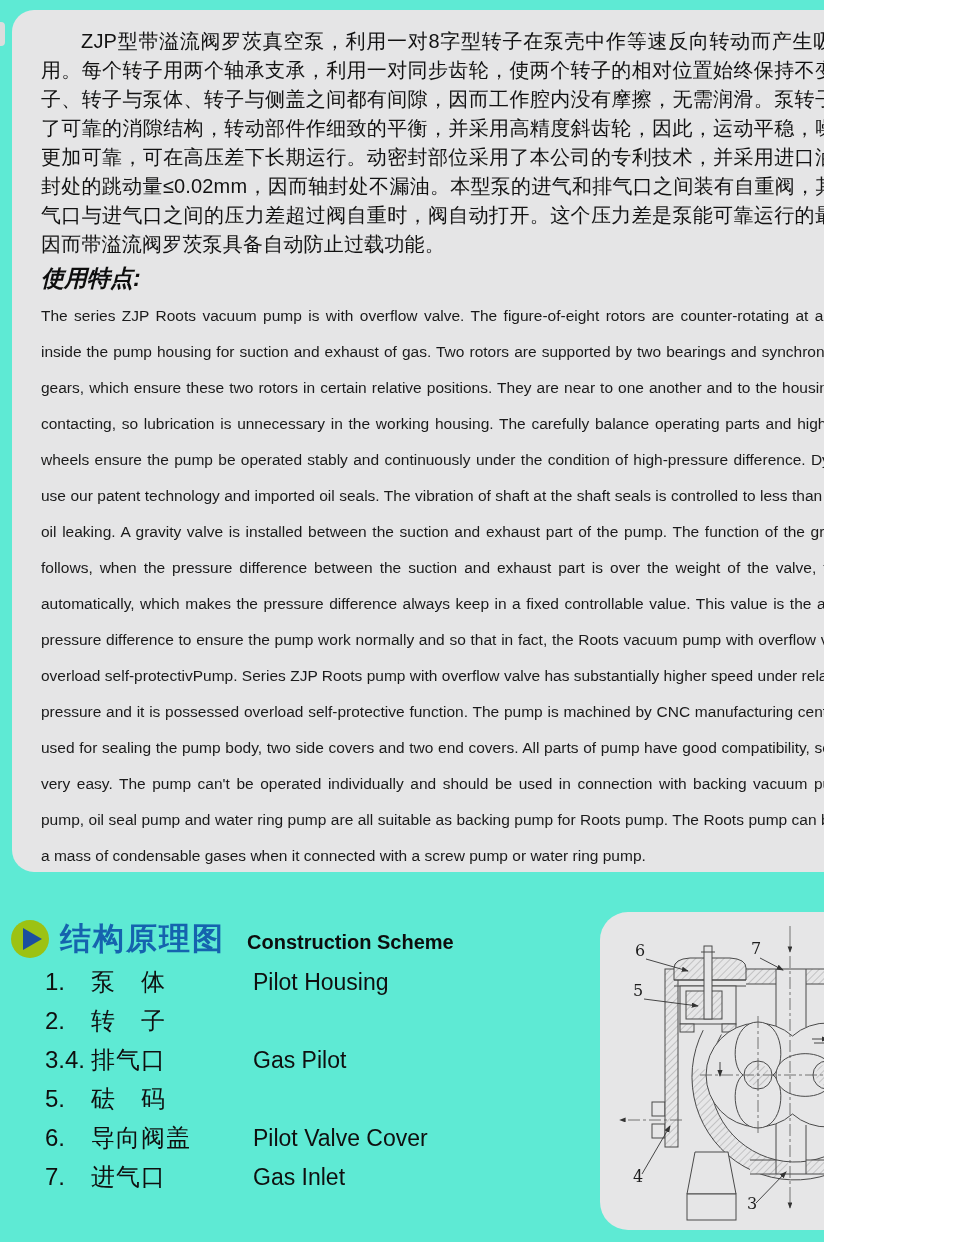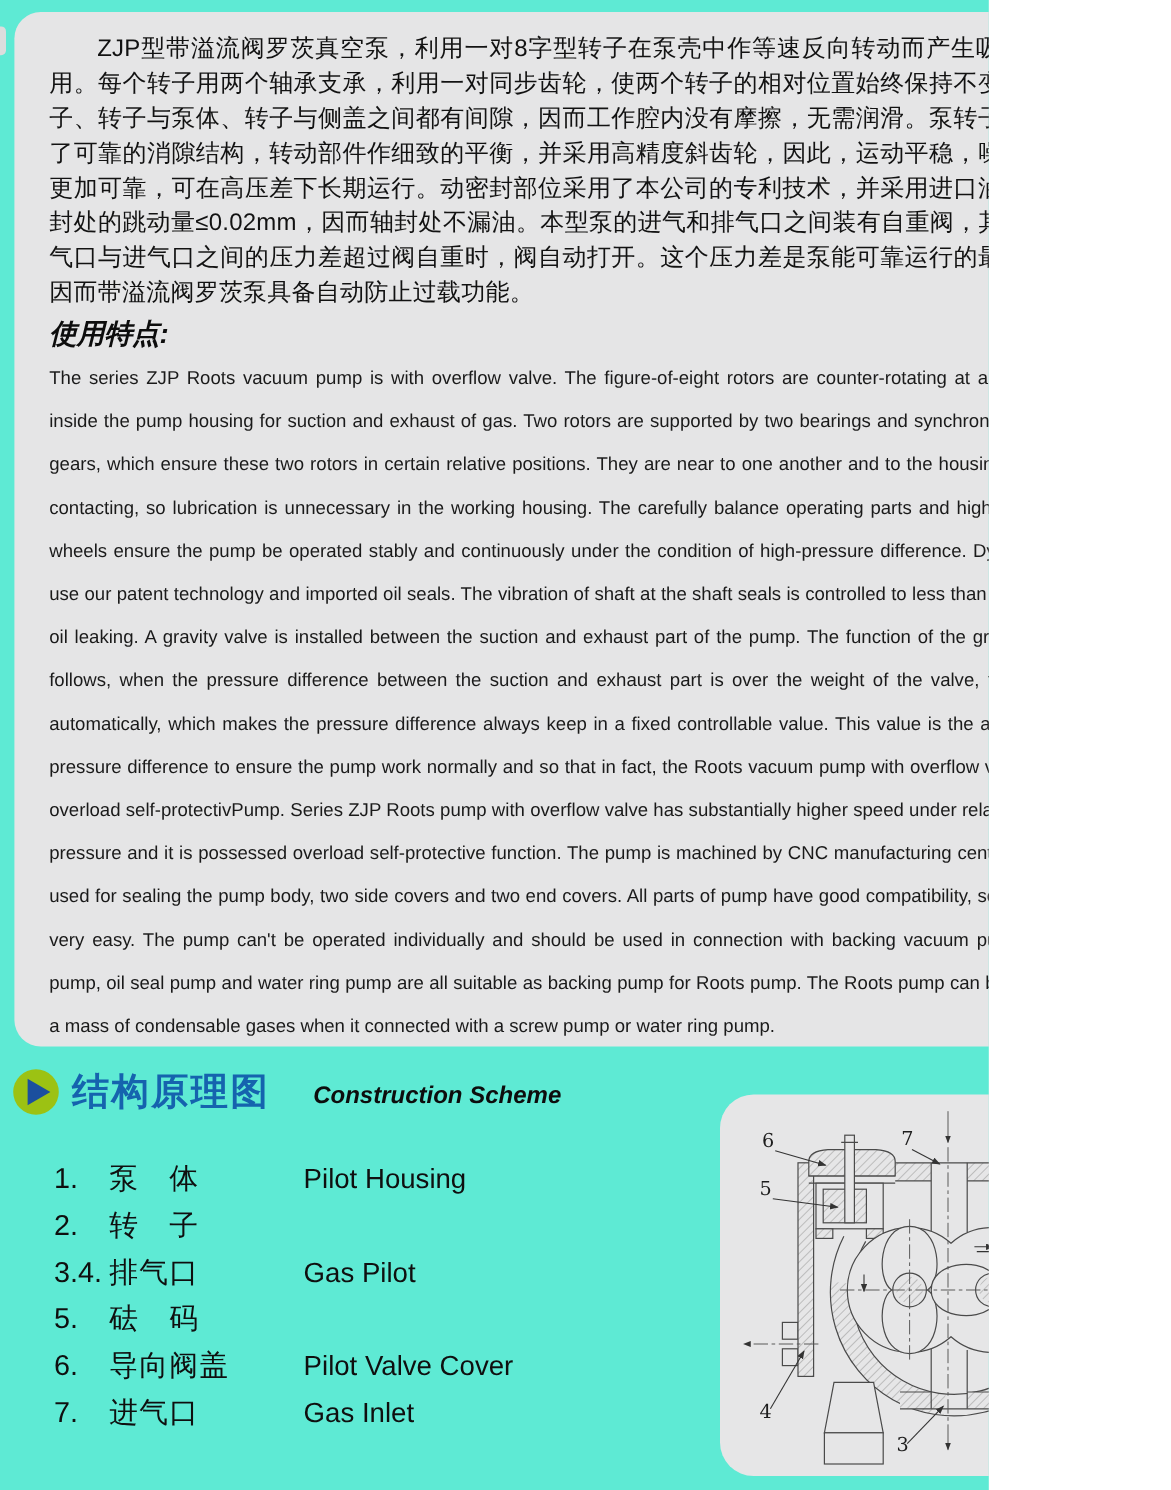--- a/index.html
+++ b/index.html
@@ -8,24 +8,24 @@
 
   .edge-notch{position:absolute;left:0;top:22px;width:5px;height:24px;background:#dcdddd;border-radius:0 4px 4px 0;}
 
   .panel-intro{position:absolute;left:12px;top:10px;width:954px;height:862px;background:#e5e5e6;
     border-radius:22px;box-sizing:border-box;padding:17px 29px 0 29px;}
   .zh-para{font-size:20px;line-height:29px;color:#121212;text-align:justify;text-indent:2em;margin:0;
     letter-spacing:0.2px;}
   .features-heading{font-size:23px;font-weight:bold;color:#0d0d0d;margin:4px 0 4px 0;font-style:italic;}
   .en-para{font-size:15.5px;line-height:36px;color:#1a1a1a;text-align:justify;margin:2px 0 0 0;}
 
-  .scheme-header{position:absolute;left:10px;top:889px;display:flex;align-items:center;}
+  .scheme-header{position:absolute;left:10px;top:918px;display:flex;align-items:center;}
   .scheme-icon{width:40px;height:40px;flex:0 0 auto;}
   .scheme-title-zh{font-size:31px;font-weight:bold;letter-spacing:2px;margin-left:10px;}
-  .scheme-title-en{font-size:20px;font-weight:bold;color:#0d0d0d;margin-left:36px;padding-top:6px;font-style:italic;}
+  .scheme-title-en{font-size:20px;font-weight:bold;color:#0d0d0d;margin-left:22px;padding-top:6px;}
 
   .parts-list{position:absolute;left:45px;top:966px;width:480px;}
   .part-row{display:grid;grid-template-columns:46px 162px auto;align-items:baseline;height:39px;}
   .part-no{font-size:24px;color:#0f0f0f;}
   .part-zh{font-size:24px;color:#0f0f0f;letter-spacing:1px;}
   .part-en{font-size:23px;color:#0f0f0f;}
 
   .diagram-panel{position:absolute;left:600px;top:912px;width:370px;height:318px;background:#e6e6e7;
     border-radius:28px;}
   .diagram-panel svg{display:block;}

